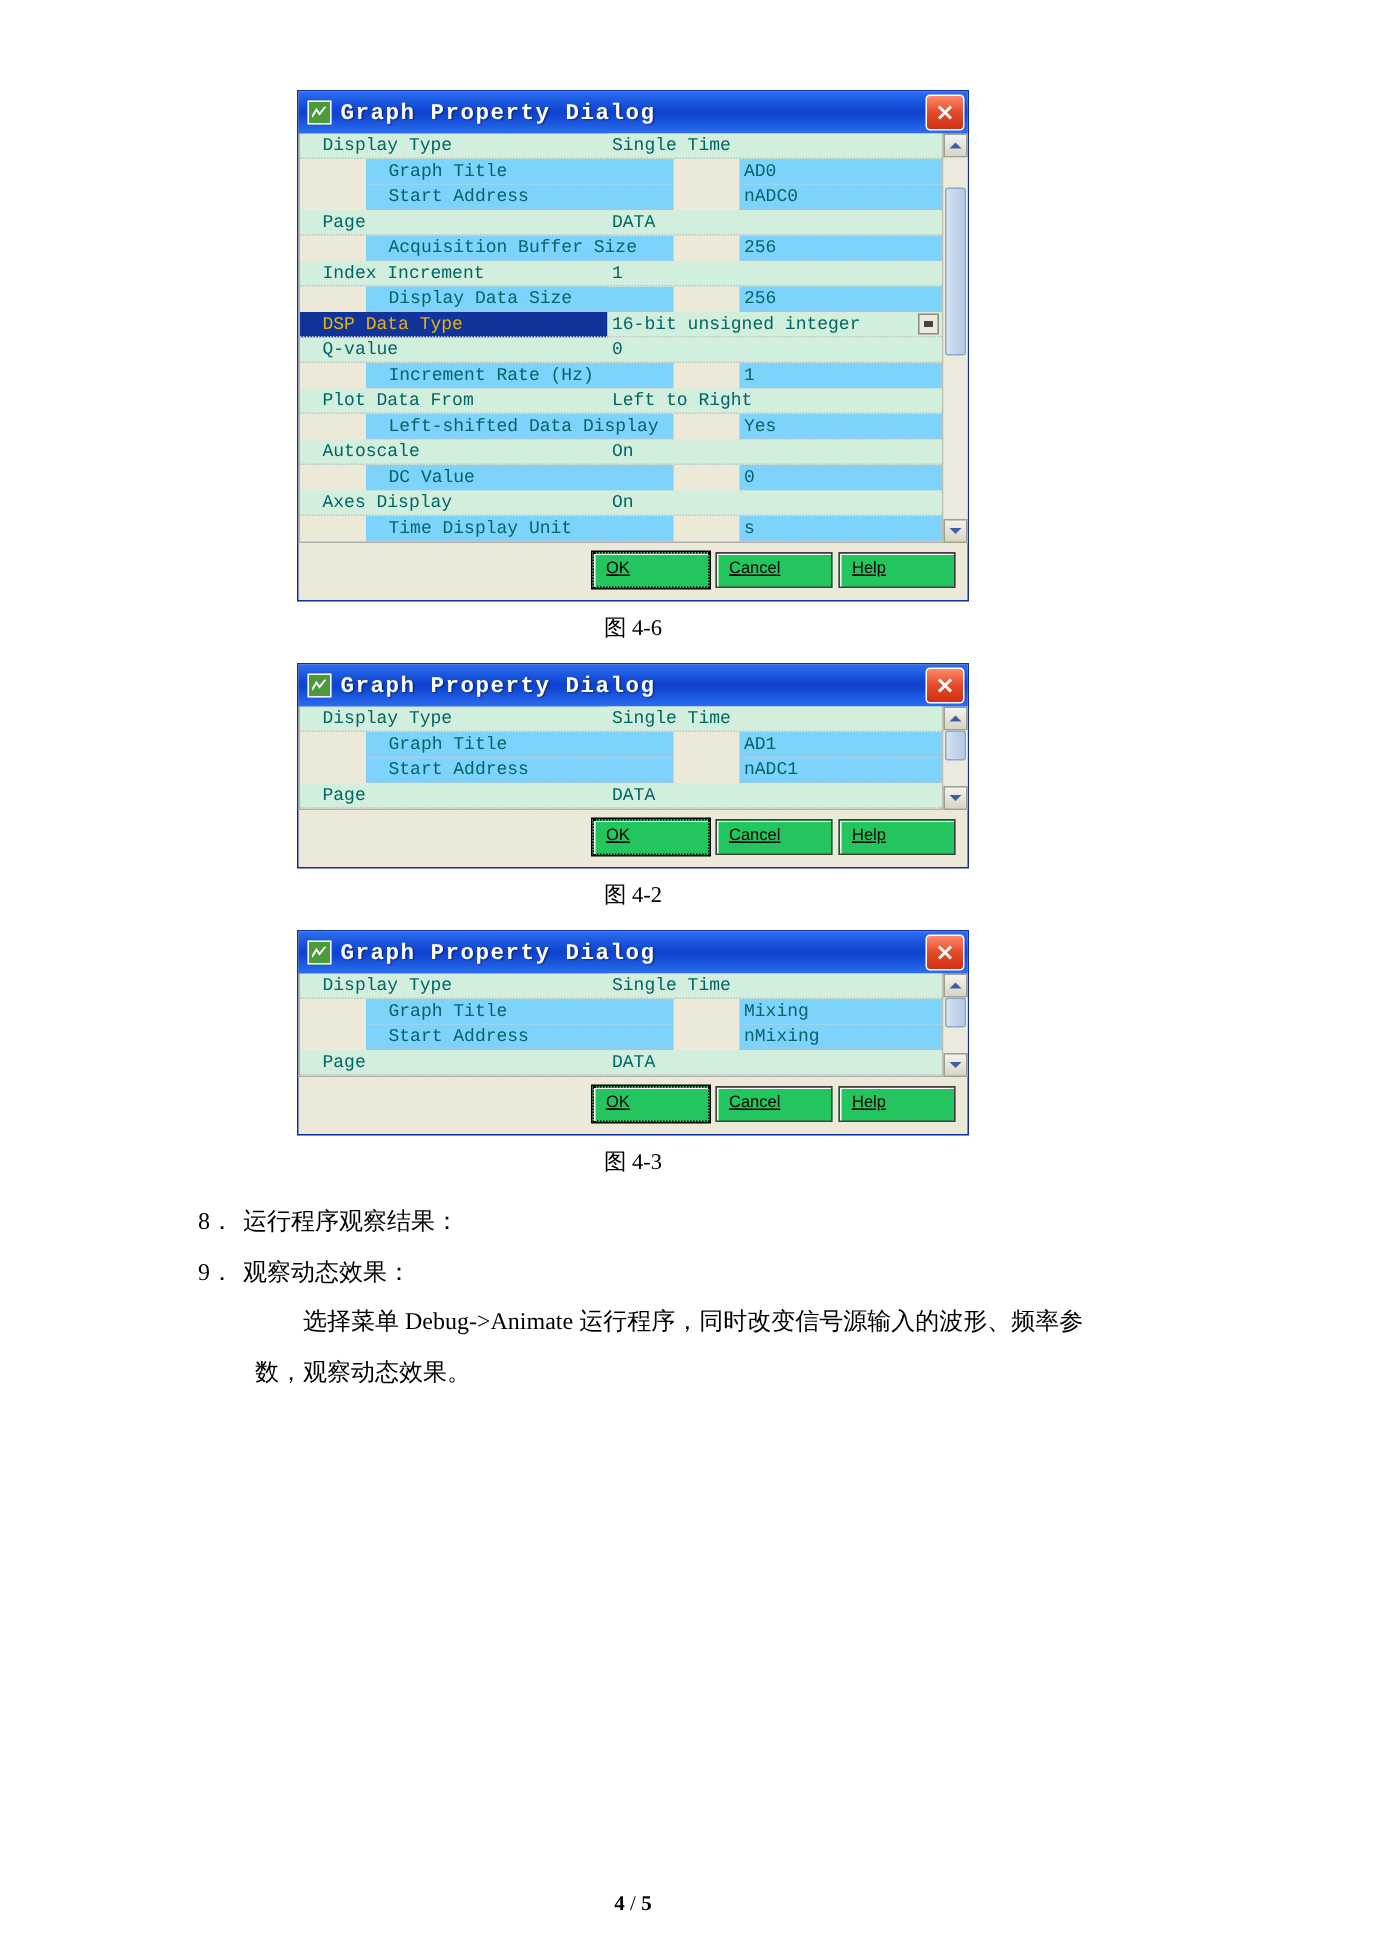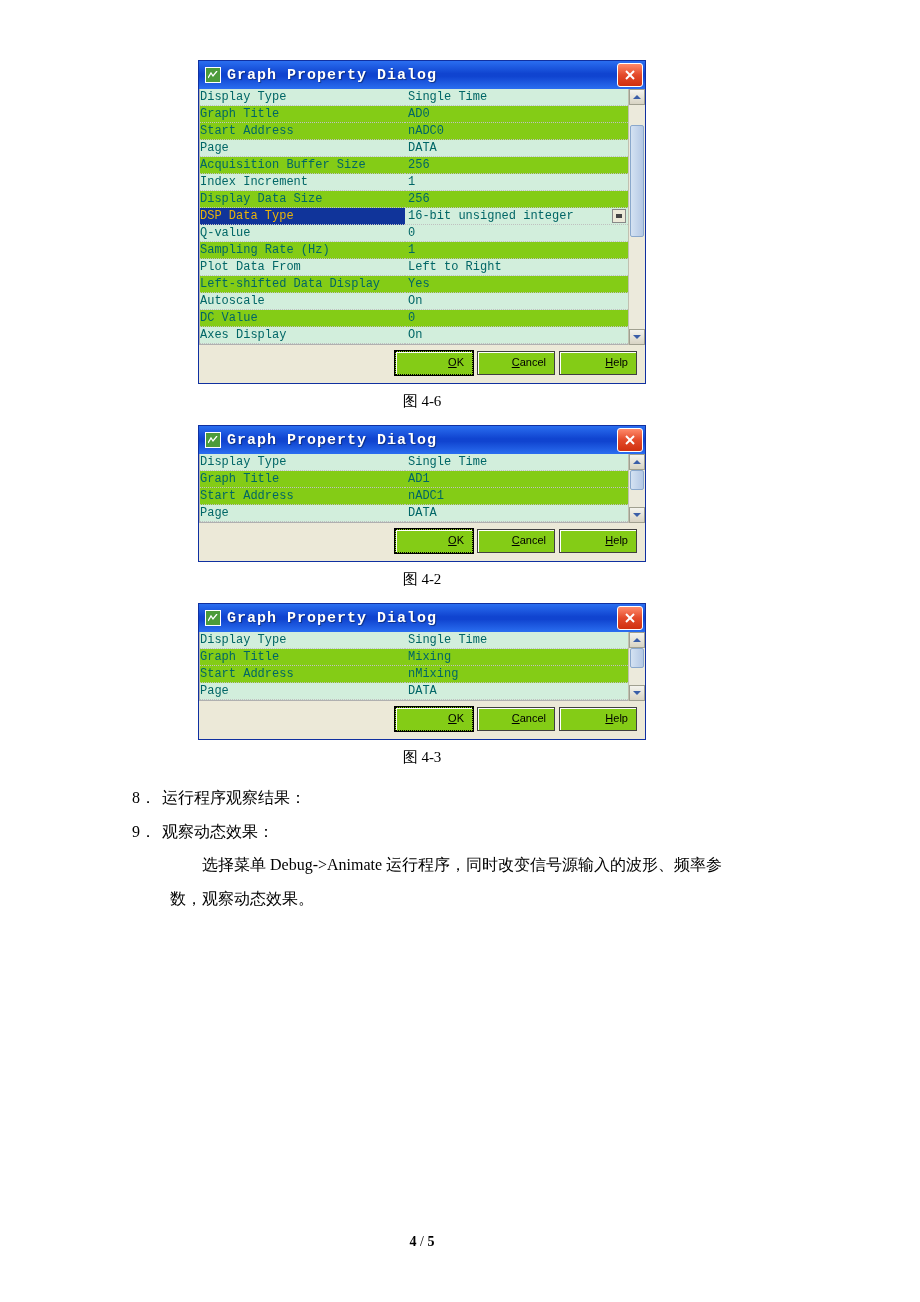--- a/index.html
+++ b/index.html
@@ -84,34 +84,34 @@
   .prop-row {
     display: flex;
     height: 17px;
     line-height: 17px;
     font-size: 12px;
     color: #006666;
     font-family: 'SimSun', 'Courier New', monospace;
   }
   .prop-row .k {
     width: 205px;
-    padding-left: 0;
+    padding-left: 15px;
     border-bottom: 1px dotted #c0c0c0;
     background: #d2eedc;
     box-sizing: border-box;
   }
   .prop-row .v {
     flex: 1;
     padding-left: 3px;
     border-bottom: 1px dotted #c0c0c0;
     background: #d2eedc;
     box-sizing: border-box;
     position: relative;
   }
-  .prop-row.alt .k, .prop-row.alt .v { background: #84cc16; }
+  .prop-row.alt .k, .prop-row.alt .v { background: #7dd3fc; margin-left: 44px; }
   .prop-row.sel .k { background: #10349a; color: #eab308; }
   .prop-row.sel .v { background: #d2eedc; color: #006666; }
   .dd-ind {
     position: absolute;
     right: 2px; top: 1px;
     width: 14px; height: 14px;
     background: #ece9d8;
     border: 1px solid #888;
     box-sizing: border-box;
     display:flex; align-items:center; justify-content:center;
@@ -153,28 +153,29 @@
 
   .btn-row {
     display: flex;
     justify-content: flex-end;
     gap: 4px;
     padding: 6px 8px 8px 8px;
   }
   .winbtn {
     min-width: 60px;
     height: 22px;
-    background: #84cc16;
+    background: #22c55e;
     border: 1px solid #404040;
     font-family: 'Tahoma', sans-serif;
     font-size: 11px;
     line-height: 20px;
-    text-align: right;
+    text-align: left;
     box-shadow: 1px 1px 0 #fff inset;
     padding: 0 8px;
+    text-decoration: underline;
   }
   .winbtn.default {
     border: 1px dotted #000;
     outline: 1px solid #000;
   }
   .winbtn u { text-decoration: underline; }
 
   .caption {
     text-align: center;
     font-family: 'SimSun', serif;
@@ -195,21 +196,21 @@
     text-align: right;
     padding-right: 6px;
     flex-shrink: 0;
   }
   .body-text p.para {
     margin: 0 0 0 50px;
     text-indent: 2em;
   }
   .pagenum {
     position: absolute;
-    bottom: 52px;
+    bottom: 24px;
     left: 0; right: 0;
     text-align: center;
     font-size: 14px;
     font-family: 'Times New Roman', serif;
   }
   .pagenum b { font-weight: bold; }
 </style>
 </head>
 <body>
 
@@ -263,21 +264,21 @@
             </div>
           <div class="prop-row sel">
               <div class="k">DSP Data Type</div>
               <div class="v"><span>16-bit unsigned integer</span><span class="dd-ind"></span></div>
             </div>
           <div class="prop-row">
               <div class="k">Q-value</div>
               <div class="v">0</div>
             </div>
           <div class="prop-row alt">
-              <div class="k">Sampling Rate (Hz)</div>
+              <div class="k">Increment Rate (Hz)</div>
               <div class="v">1</div>
             </div>
           <div class="prop-row">
               <div class="k">Plot Data From</div>
               <div class="v">Left to Right</div>
             </div>
           <div class="prop-row alt">
               <div class="k">Left-shifted Data Display</div>
               <div class="v">Yes</div>
             </div>
@@ -285,20 +286,24 @@
               <div class="k">Autoscale</div>
               <div class="v">On</div>
             </div>
           <div class="prop-row alt">
               <div class="k">DC Value</div>
               <div class="v">0</div>
             </div>
           <div class="prop-row">
               <div class="k">Axes Display</div>
               <div class="v">On</div>
+            </div>
+          <div class="prop-row alt">
+              <div class="k">Time Display Unit</div>
+              <div class="v">s</div>
             </div>
         </div>
         <div class="scrollbar">
           <div class="sb-btn">
               <div class="arrow-up"></div>
             </div>
           <div class="sb-track">
               <div class="sb-thumb" style="top:20px;height:110px"></div>
             </div>
           <div class="sb-btn">

